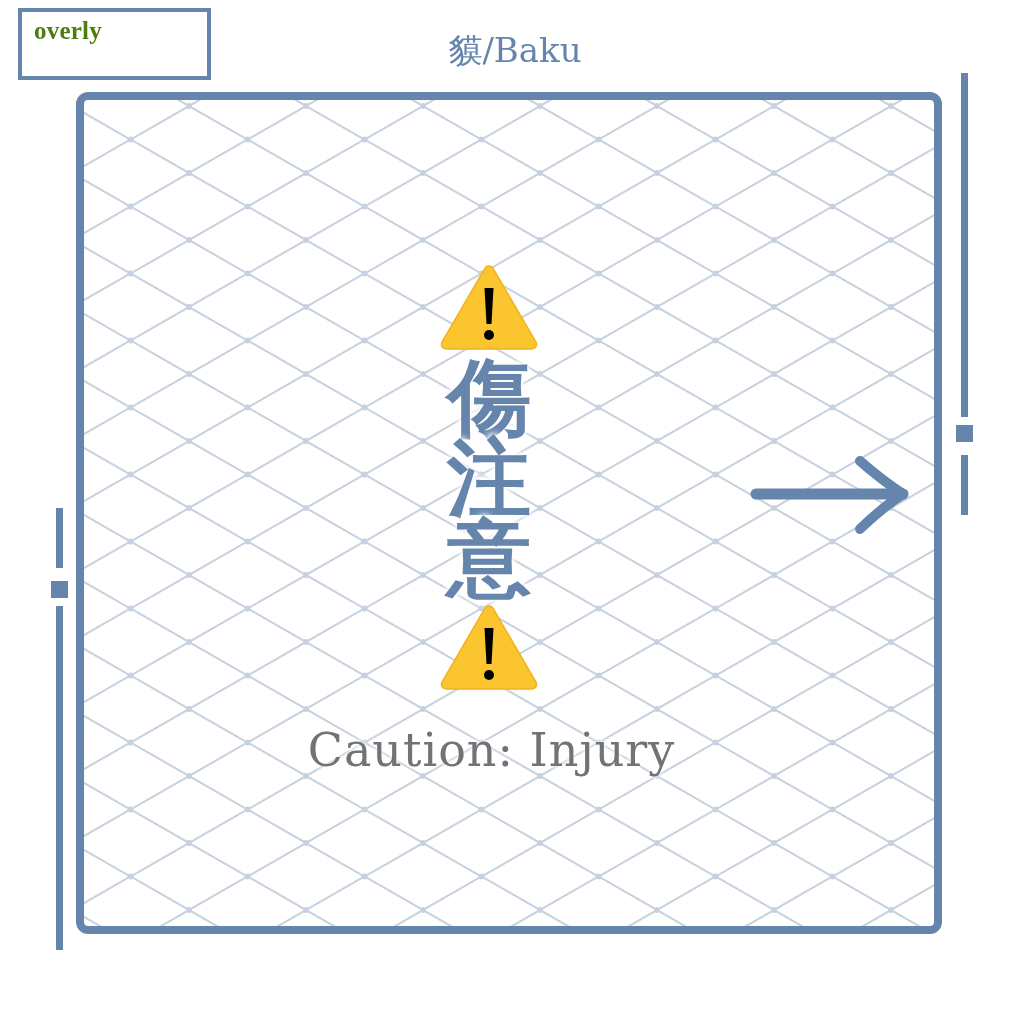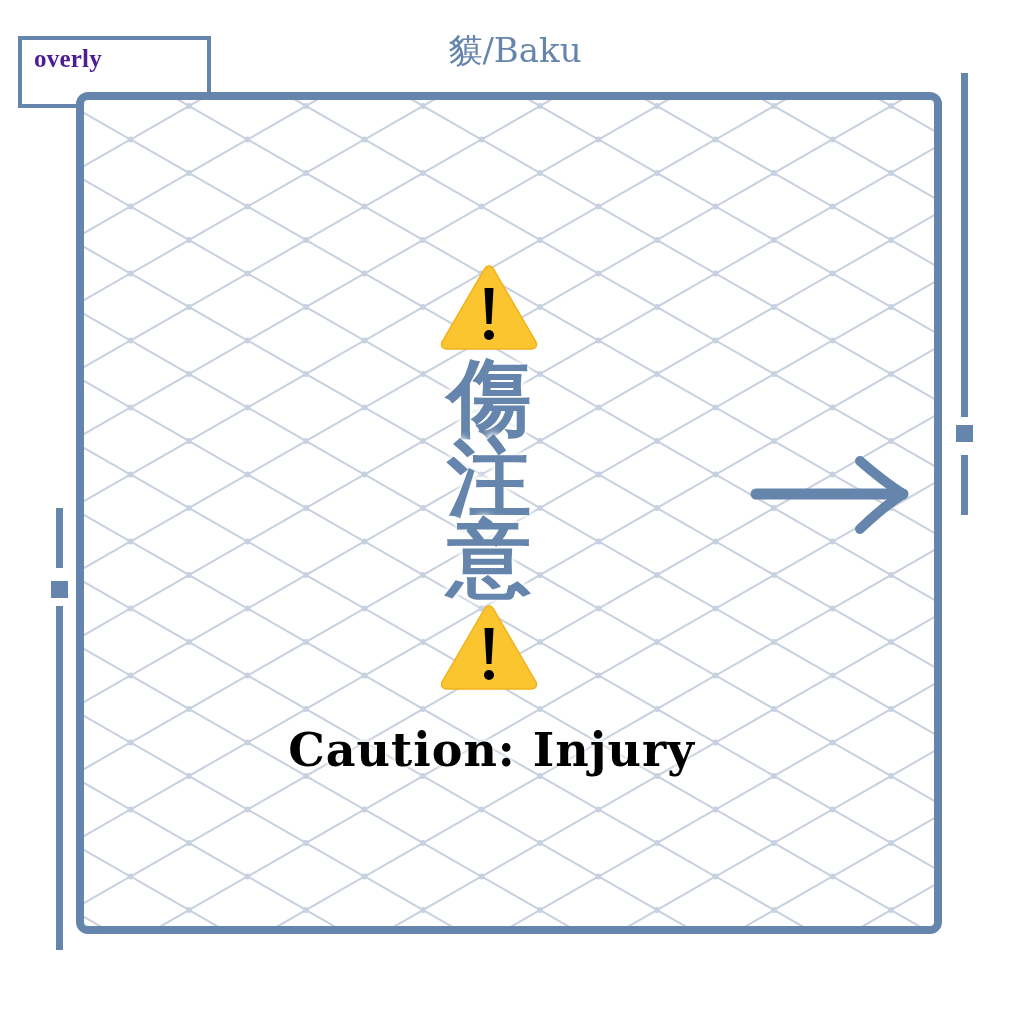--- a/index.html
+++ b/index.html
@@ -2,22 +2,22 @@
 <html><head>
 <meta charset="utf-8">
 <style>
   html, body { margin: 0; padding: 0; background: #ffffff; }
   body { width: 1024px; height: 1024px; position: relative; overflow: hidden; font-family: "DejaVu Serif", serif; }
 
   .brand-box {
     position: absolute; left: 18px; top: 8px; width: 193px; height: 72px;
     border: 4px solid #6585ad; box-sizing: border-box;
     padding: 6px 0 0 12px;
-    color: #4c1d95; font-family: "Liberation Serif", serif; font-weight: bold;
-    font-size: 25px; line-height: 25px; letter-spacing: 0.2px; margin-top: 28px;
+    color: #4d7c0f; font-family: "Liberation Serif", serif; font-weight: bold;
+    font-size: 25px; line-height: 25px; letter-spacing: 0.2px;
   }
   .brand-box span { display: block; }
 
   .title {
     position: absolute; left: 0; top: 28px; width: 1024px; text-align: center;
     font-family: "DejaVu Serif", serif; font-size: 34px; line-height: 44px;
     color: #6585ad; padding-left: 3px;
   }
 
   .frame {
@@ -38,22 +38,22 @@
   .kanji {
     font-family: "DejaVu Serif", serif; font-weight: bold;
     font-size: 84px; line-height: 80px; color: #6585ad;
     text-shadow: 0 0 4px #fff, 0 0 8px #fff, 0 0 10px #fff;
     text-align: center; width: 100px; margin: 0;
   }
   .kanji-wrap { padding: 6px 0 4px; }
 
   .caption {
     position: absolute; left: 0; top: 718px; width: 983px; text-align: center;
-    font-family: "DejaVu Serif", serif; font-weight: bold; font-size: 46px; line-height: 64px;
-    color: #000000; letter-spacing: 1px;
+    font-family: "DejaVu Serif", serif; font-weight: normal; font-size: 46px; line-height: 64px;
+    color: #737373; letter-spacing: 1px;
     text-shadow: 0 0 4px #fff, 0 0 8px #fff;
   }
 
   .arrow { position: absolute; left: 748px; top: 455px; width: 165px; height: 80px; }
 </style>
 </head>
 <body>
 
 <div class="brand-box">
   <span>overly</span>

